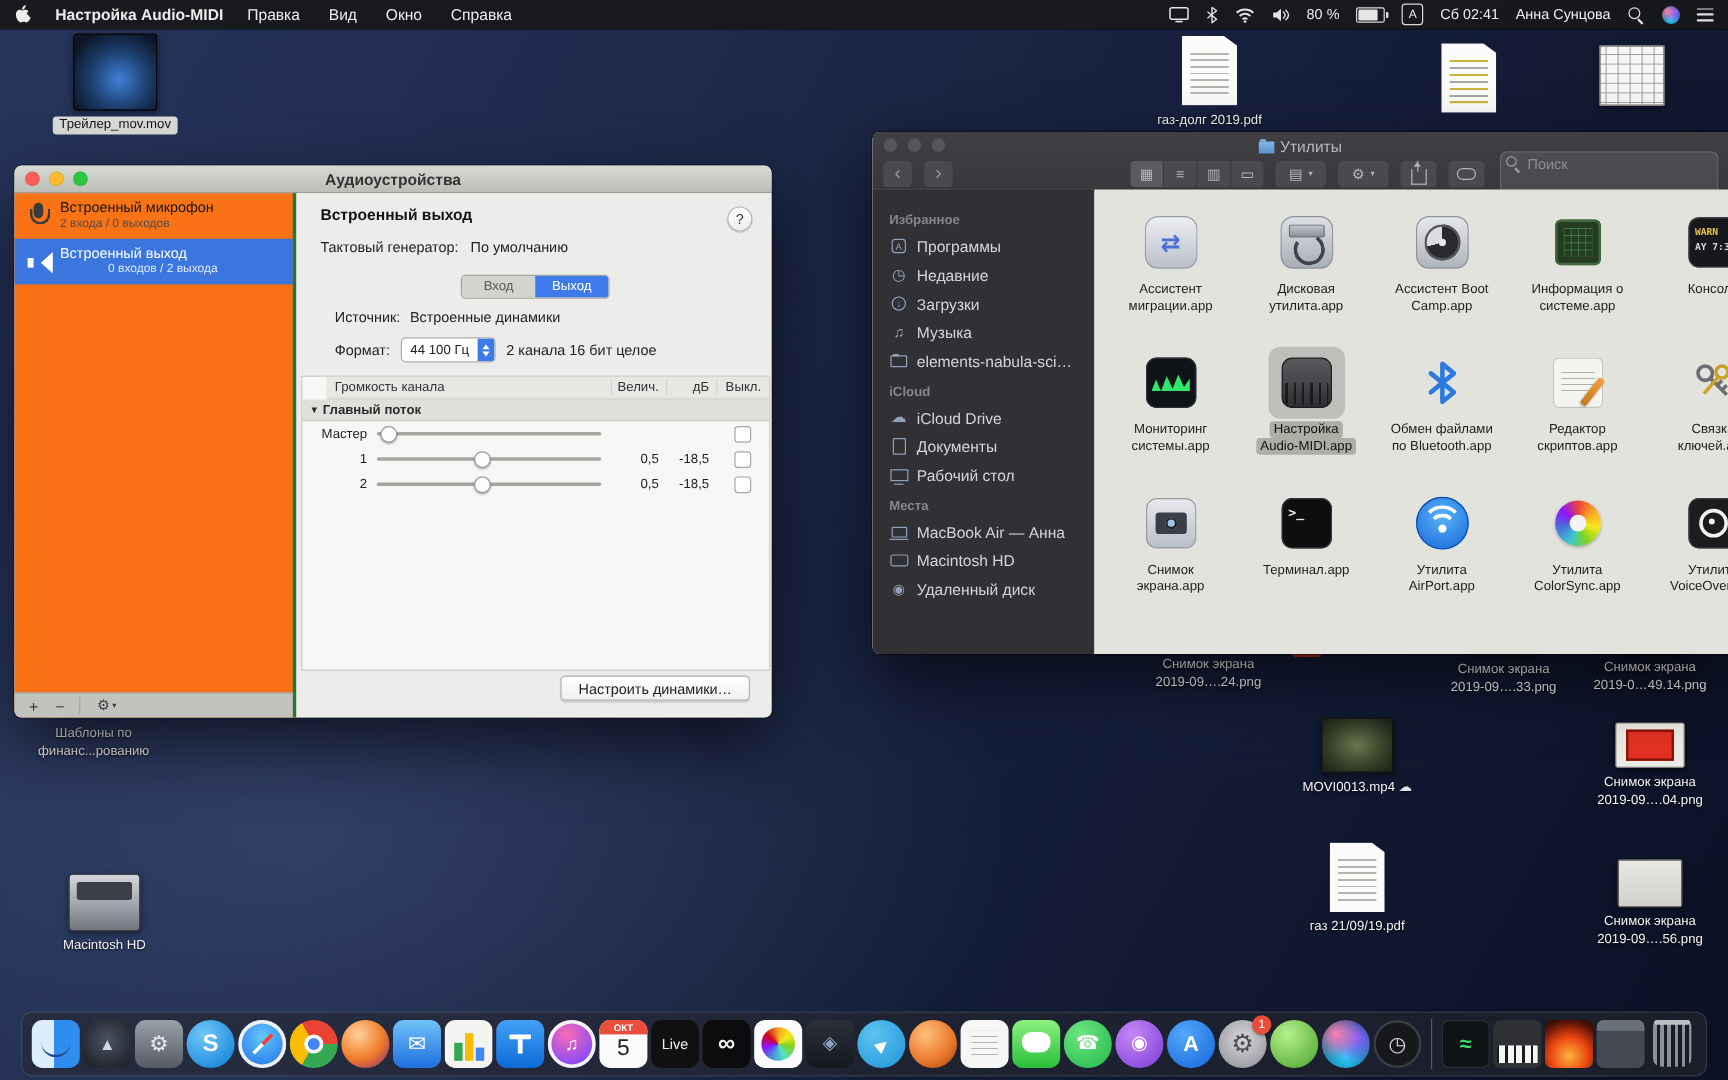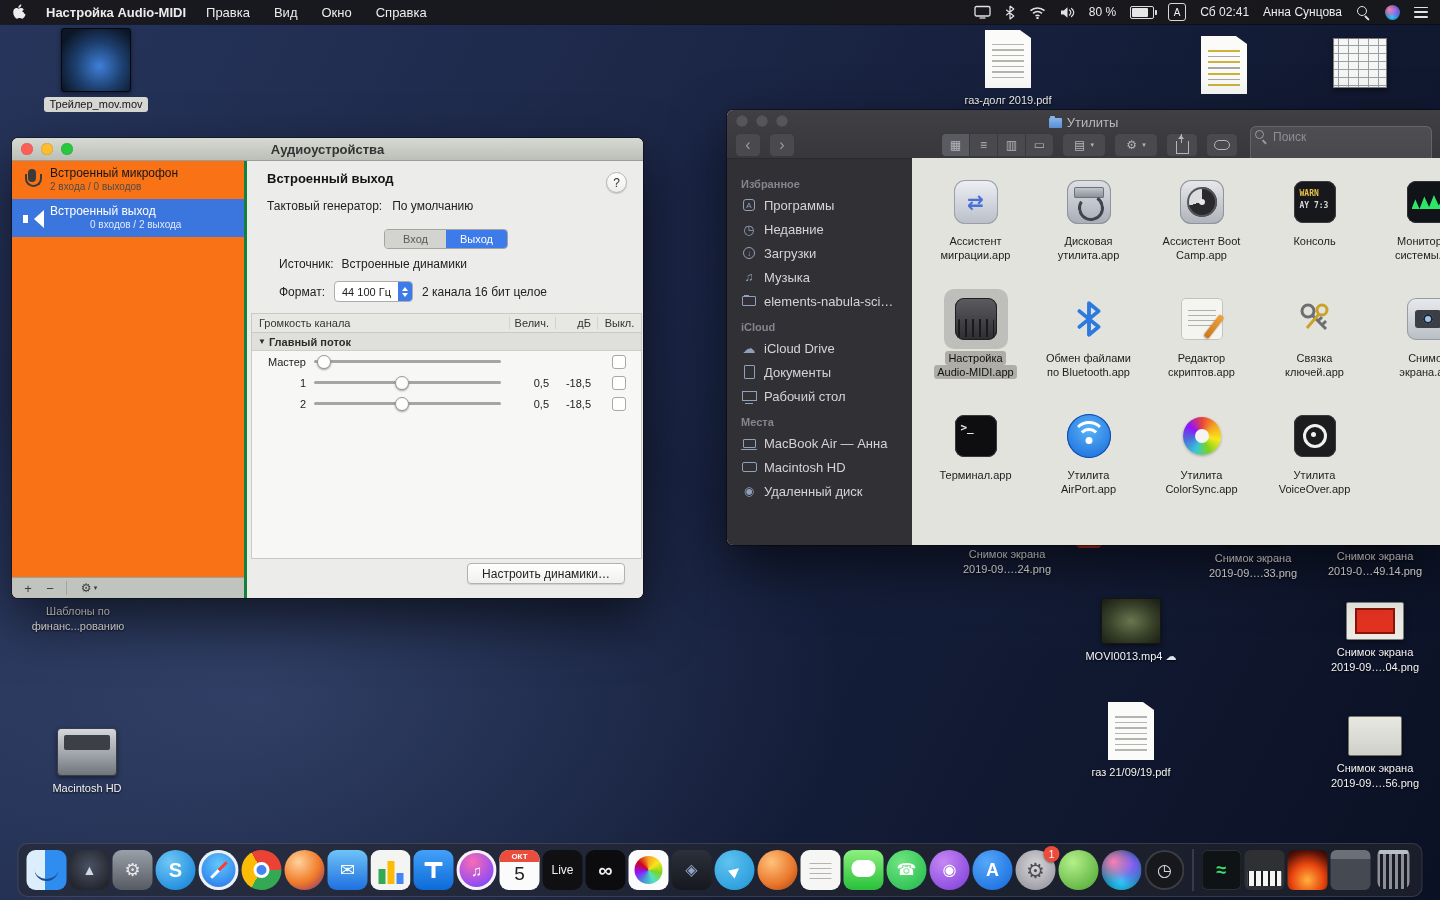--- a/index.html
+++ b/index.html
@@ -108,21 +108,21 @@
   .seg-btn.active{background:#3d7bea;color:#fff;}
   .pc-source{position:absolute;left:32px;top:96px;display:flex;gap:8px;font-size:12px;}
   .pc-format{position:absolute;left:32px;top:120px;display:flex;gap:9px;align-items:center;font-size:12px;}
   .fmt-field{display:flex;align-items:stretch;border:1px solid #adada9;border-radius:4px;background:#fff;height:19px;overflow:hidden;}
   .fmt-val{padding:0 7px;font-size:11px;display:flex;align-items:center;}
   .stepper{width:14px;background:#3d7bea;display:flex;flex-direction:column;align-items:center;justify-content:center;gap:2px;}
   .stepper i{width:0;height:0;border-left:3px solid transparent;border-right:3px solid transparent;display:block;}
   .stepper .up{border-bottom:4px solid #fff;}
   .stepper .dn{border-top:4px solid #fff;}
   .pc-table{position:absolute;left:4px;top:152px;width:391px;height:246px;background:#f7f7f5;border:1px solid #c9c9c6;box-sizing:border-box;}
-  .ct-head{height:18px;background:#e7e7e4;border-bottom:1px solid #c9c9c6;display:flex;align-items:center;font-size:11px;color:#333;}
+  .ct-head{height:18px;background:#e7e7e4;border-bottom:1px solid #c9c9c6;display:flex;align-items:center;font-size:11px;color:#333;margin-left:20px;}
   .c-name{flex:1;padding-left:7px;}
   .c-val{width:46px;text-align:right;padding-right:6px;border-left:1px solid #d2d2cf;box-sizing:border-box;}
   .c-db{width:42px;text-align:right;padding-right:6px;border-left:1px solid #d2d2cf;box-sizing:border-box;}
   .c-mute{width:44px;text-align:center;border-left:1px solid #d2d2cf;box-sizing:border-box;}
   .ct-group{height:17px;background:#dfdfdc;border-bottom:1px solid #cecdca;display:flex;align-items:center;font-size:11px;font-weight:bold;color:#2c2c2c;padding-left:6px;gap:3px;}
   .ct-group .tri{font-style:normal;font-size:8px;}
   .ch-row{height:21px;display:flex;align-items:center;font-size:11px;color:#222;}
   .ch-label{width:60px;text-align:right;padding-right:6px;flex:0 0 60px;box-sizing:border-box;}
   .track{flex:1;height:3px;background:#a5a5a1;border-radius:2px;position:relative;margin:0 8px 0 2px;}
   .knob{position:absolute;top:50%;width:12px;height:12px;background:#fdfdfd;border:1px solid #9a9a97;border-radius:50%;
@@ -475,20 +475,29 @@
                 <span class="disk"></span>
               </div>
             </div>
             <div class="app-label">
               <span class="lab-line">Ассистент Boot</span>
               <span class="lab-line">Camp.app</span>
             </div>
           </div>
           <div class="app-cell">
             <div class="icon-wrap">
+              <div class="fi fi-sysinfo"></div>
+            </div>
+            <div class="app-label">
+              <span class="lab-line">Информация о</span>
+              <span class="lab-line">системе.app</span>
+            </div>
+          </div>
+          <div class="app-cell">
+            <div class="icon-wrap">
               <div class="fi fi-console">
                 <span class="ct1">WARN</span>
                 <span class="ct2">AY 7:3</span>
               </div>
             </div>
             <div class="app-label">
               <span class="lab-line">Консоль</span>
             </div>
           </div>
           <div class="app-cell">

